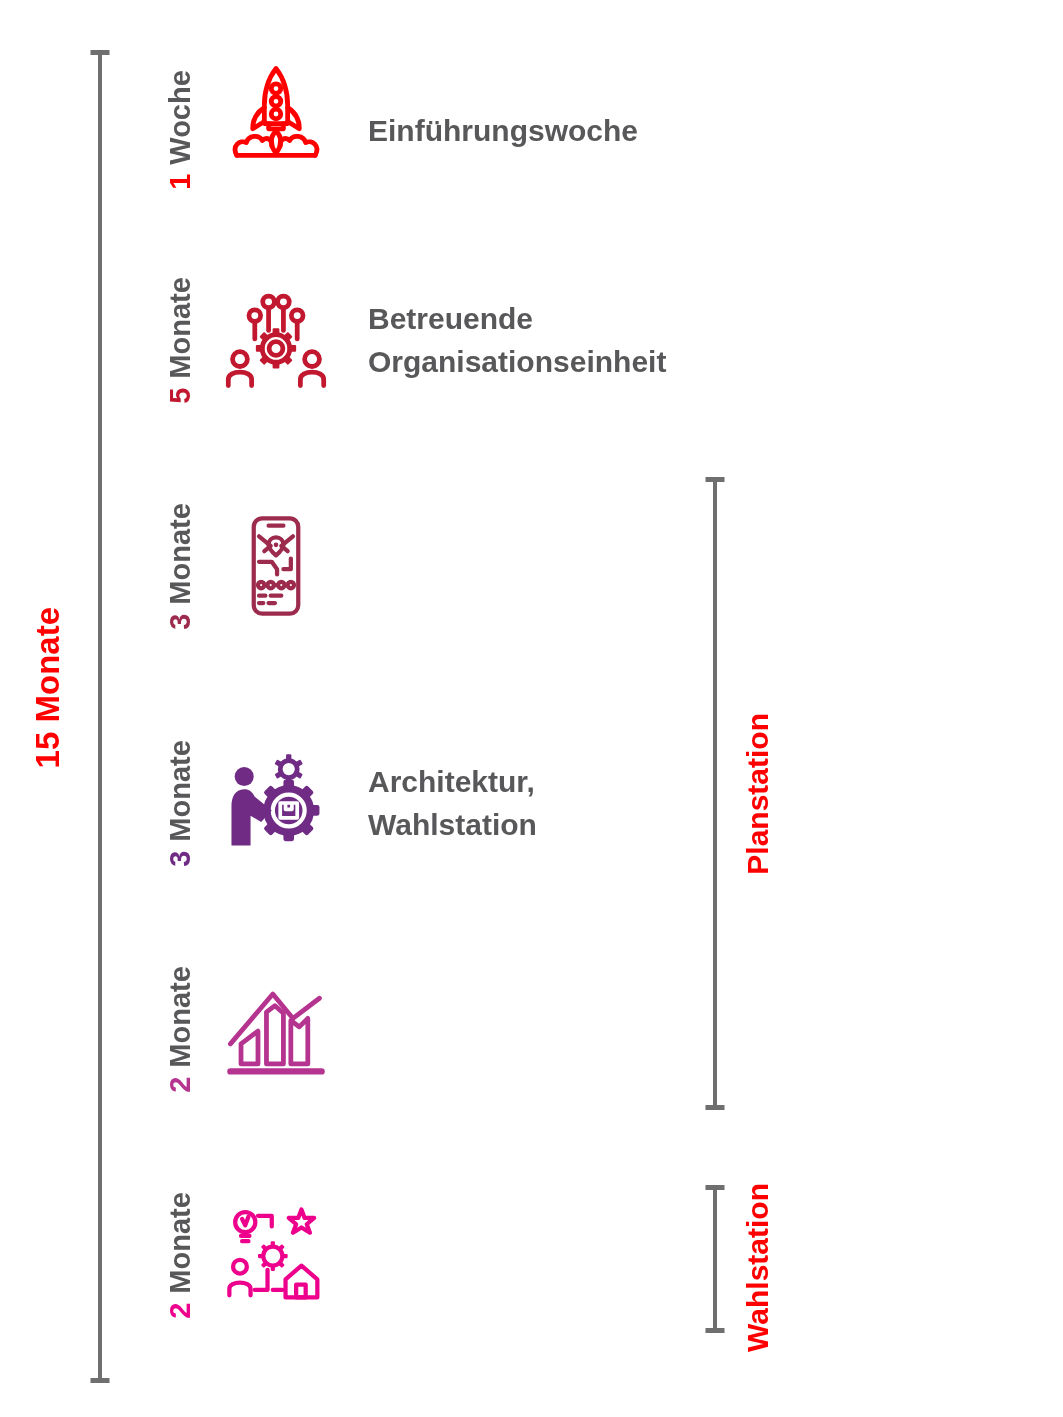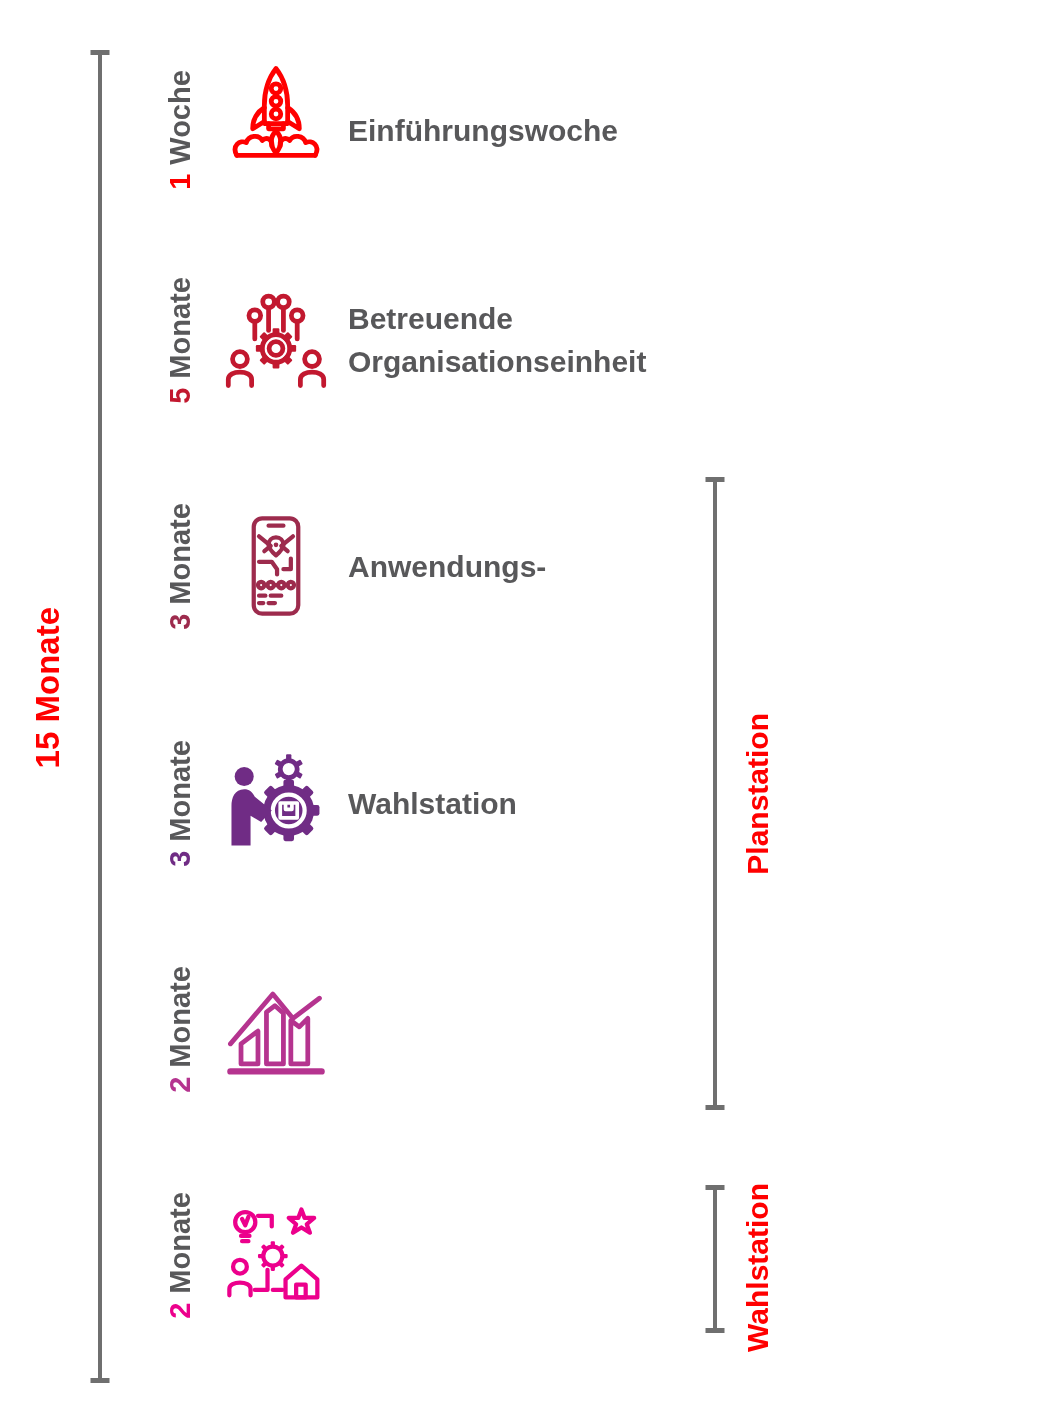--- a/index.html
+++ b/index.html
@@ -22,21 +22,21 @@
   .bracket-label{font-size:30px;}
 
   
   .row{position:absolute;left:148px;display:flex;align-items:center;}
   .dur{width:64px;display:flex;align-items:center;justify-content:center;font-size:29px;}
   .dur .vtext{display:inline-block;}
   .dur-unit{color:#58585a;margin-inline-start:9px;}
   .icon-box{width:128px;display:flex;align-items:center;justify-content:center;}
   .icon-box svg{width:106px;height:106px;}
   .row1 .icon-box svg{transform:translateY(-16px);}
-  .title{margin-left:8px;color:#58585a;font-size:30px;line-height:43px;}
+  .title{margin-left:28px;color:#58585a;font-size:30px;line-height:43px;}
 
   svg .st{fill:none;stroke:currentColor;stroke-width:4.5;stroke-linecap:round;stroke-linejoin:round;}
   svg .st4{fill:none;stroke:currentColor;stroke-width:4;stroke-linecap:round;stroke-linejoin:round;}
   svg .fl{fill:currentColor;stroke:none;}
   svg .wst{fill:none;stroke:#ffffff;stroke-width:3.5;stroke-linejoin:round;}
 </style>
 </head>
 <body>
 
 <div class="canvas">
@@ -140,21 +140,20 @@
         <path class="st4" d="M64 43 L64 53 L57 53"></path>
         <circle class="st4" cx="36" cy="68" r="3"></circle>
           <circle class="st4" cx="45" cy="68" r="3"></circle>
         <circle class="st4" cx="55" cy="68" r="3"></circle>
           <circle class="st4" cx="64" cy="68" r="3"></circle>
         <path class="st4" d="M39.5 68 L41.5 68 M48.5 68 L51.5 68 M58.5 68 L60.5 68"></path>
         <path class="st4" d="M34 78 L40 78 M45 78 L55 78 M34 85 L38 85 M43 85 L49 85"></path>
       </svg>
     </div>
     <div class="title">
-      <div>Anwendungs-</div>
     </div>
   </div>
 
   <div class="row" style="top:723px;height:160px;">
     <div class="dur">
       <span class="vtext">
         <span class="dur-num" style="color: rgb(112, 44, 133);">3</span><span class="dur-unit">Monate</span>
       </span>
     </div>
     <div class="icon-box" style="color: rgb(112, 44, 133);">
@@ -184,20 +183,21 @@
           <rect x="59.5" y="4" width="5" height="7" rx="1" transform="rotate(300 62 18)"></rect>
         </g>
         <circle cx="62" cy="18" r="8" fill="#ffffff" stroke="currentColor" stroke-width="4.5"></circle>
         <g class="fl">
           <circle cx="20" cy="25" r="9"></circle>
           <path d="M20 37 C11 37 8 45 8 53 L8 90 L26 90 L26 62 L36 68 L46 57 L30 44 C27 39 25 37 20 37 Z"></path>
         </g>
       </svg>
     </div>
     <div class="title">
+      <div>Architektur,</div>
       <div>Wahlstation</div>
     </div>
   </div>
 
   <div class="row" style="top:954px;height:150px;">
     <div class="dur">
       <span class="vtext">
         <span class="dur-num" style="color: rgb(181, 52, 143);">2</span><span class="dur-unit">Monate</span>
       </span>
     </div>

